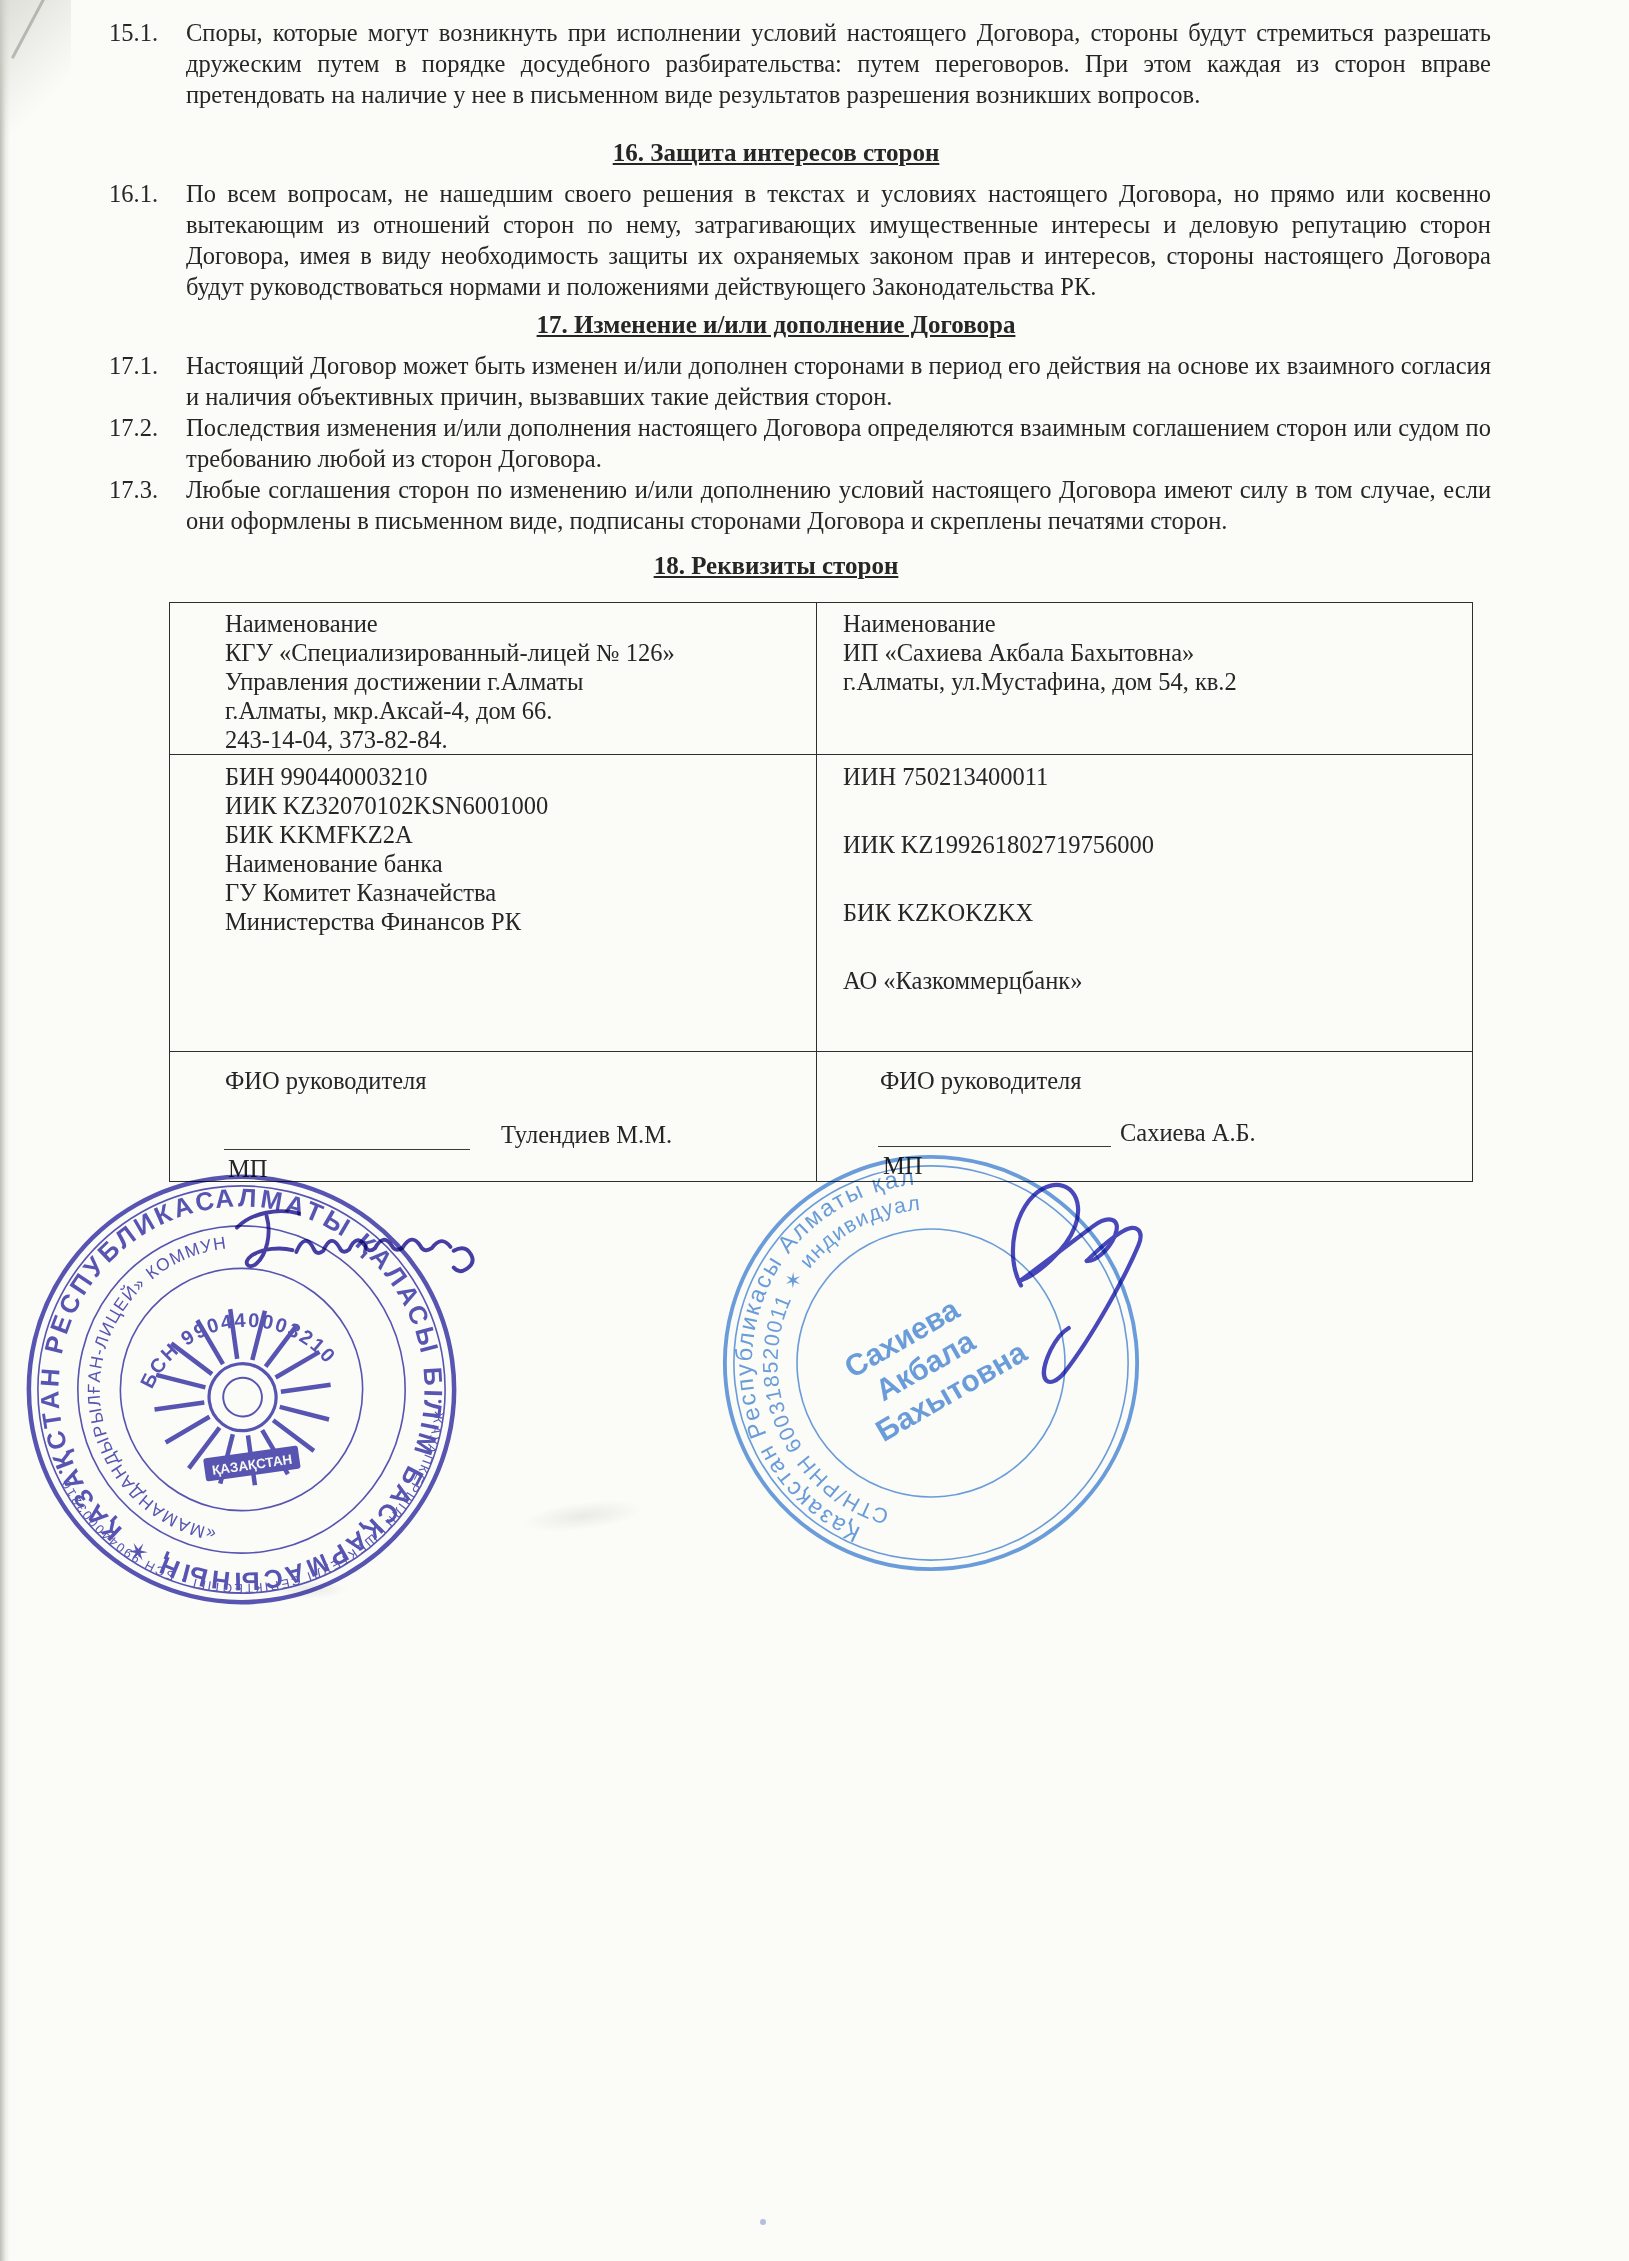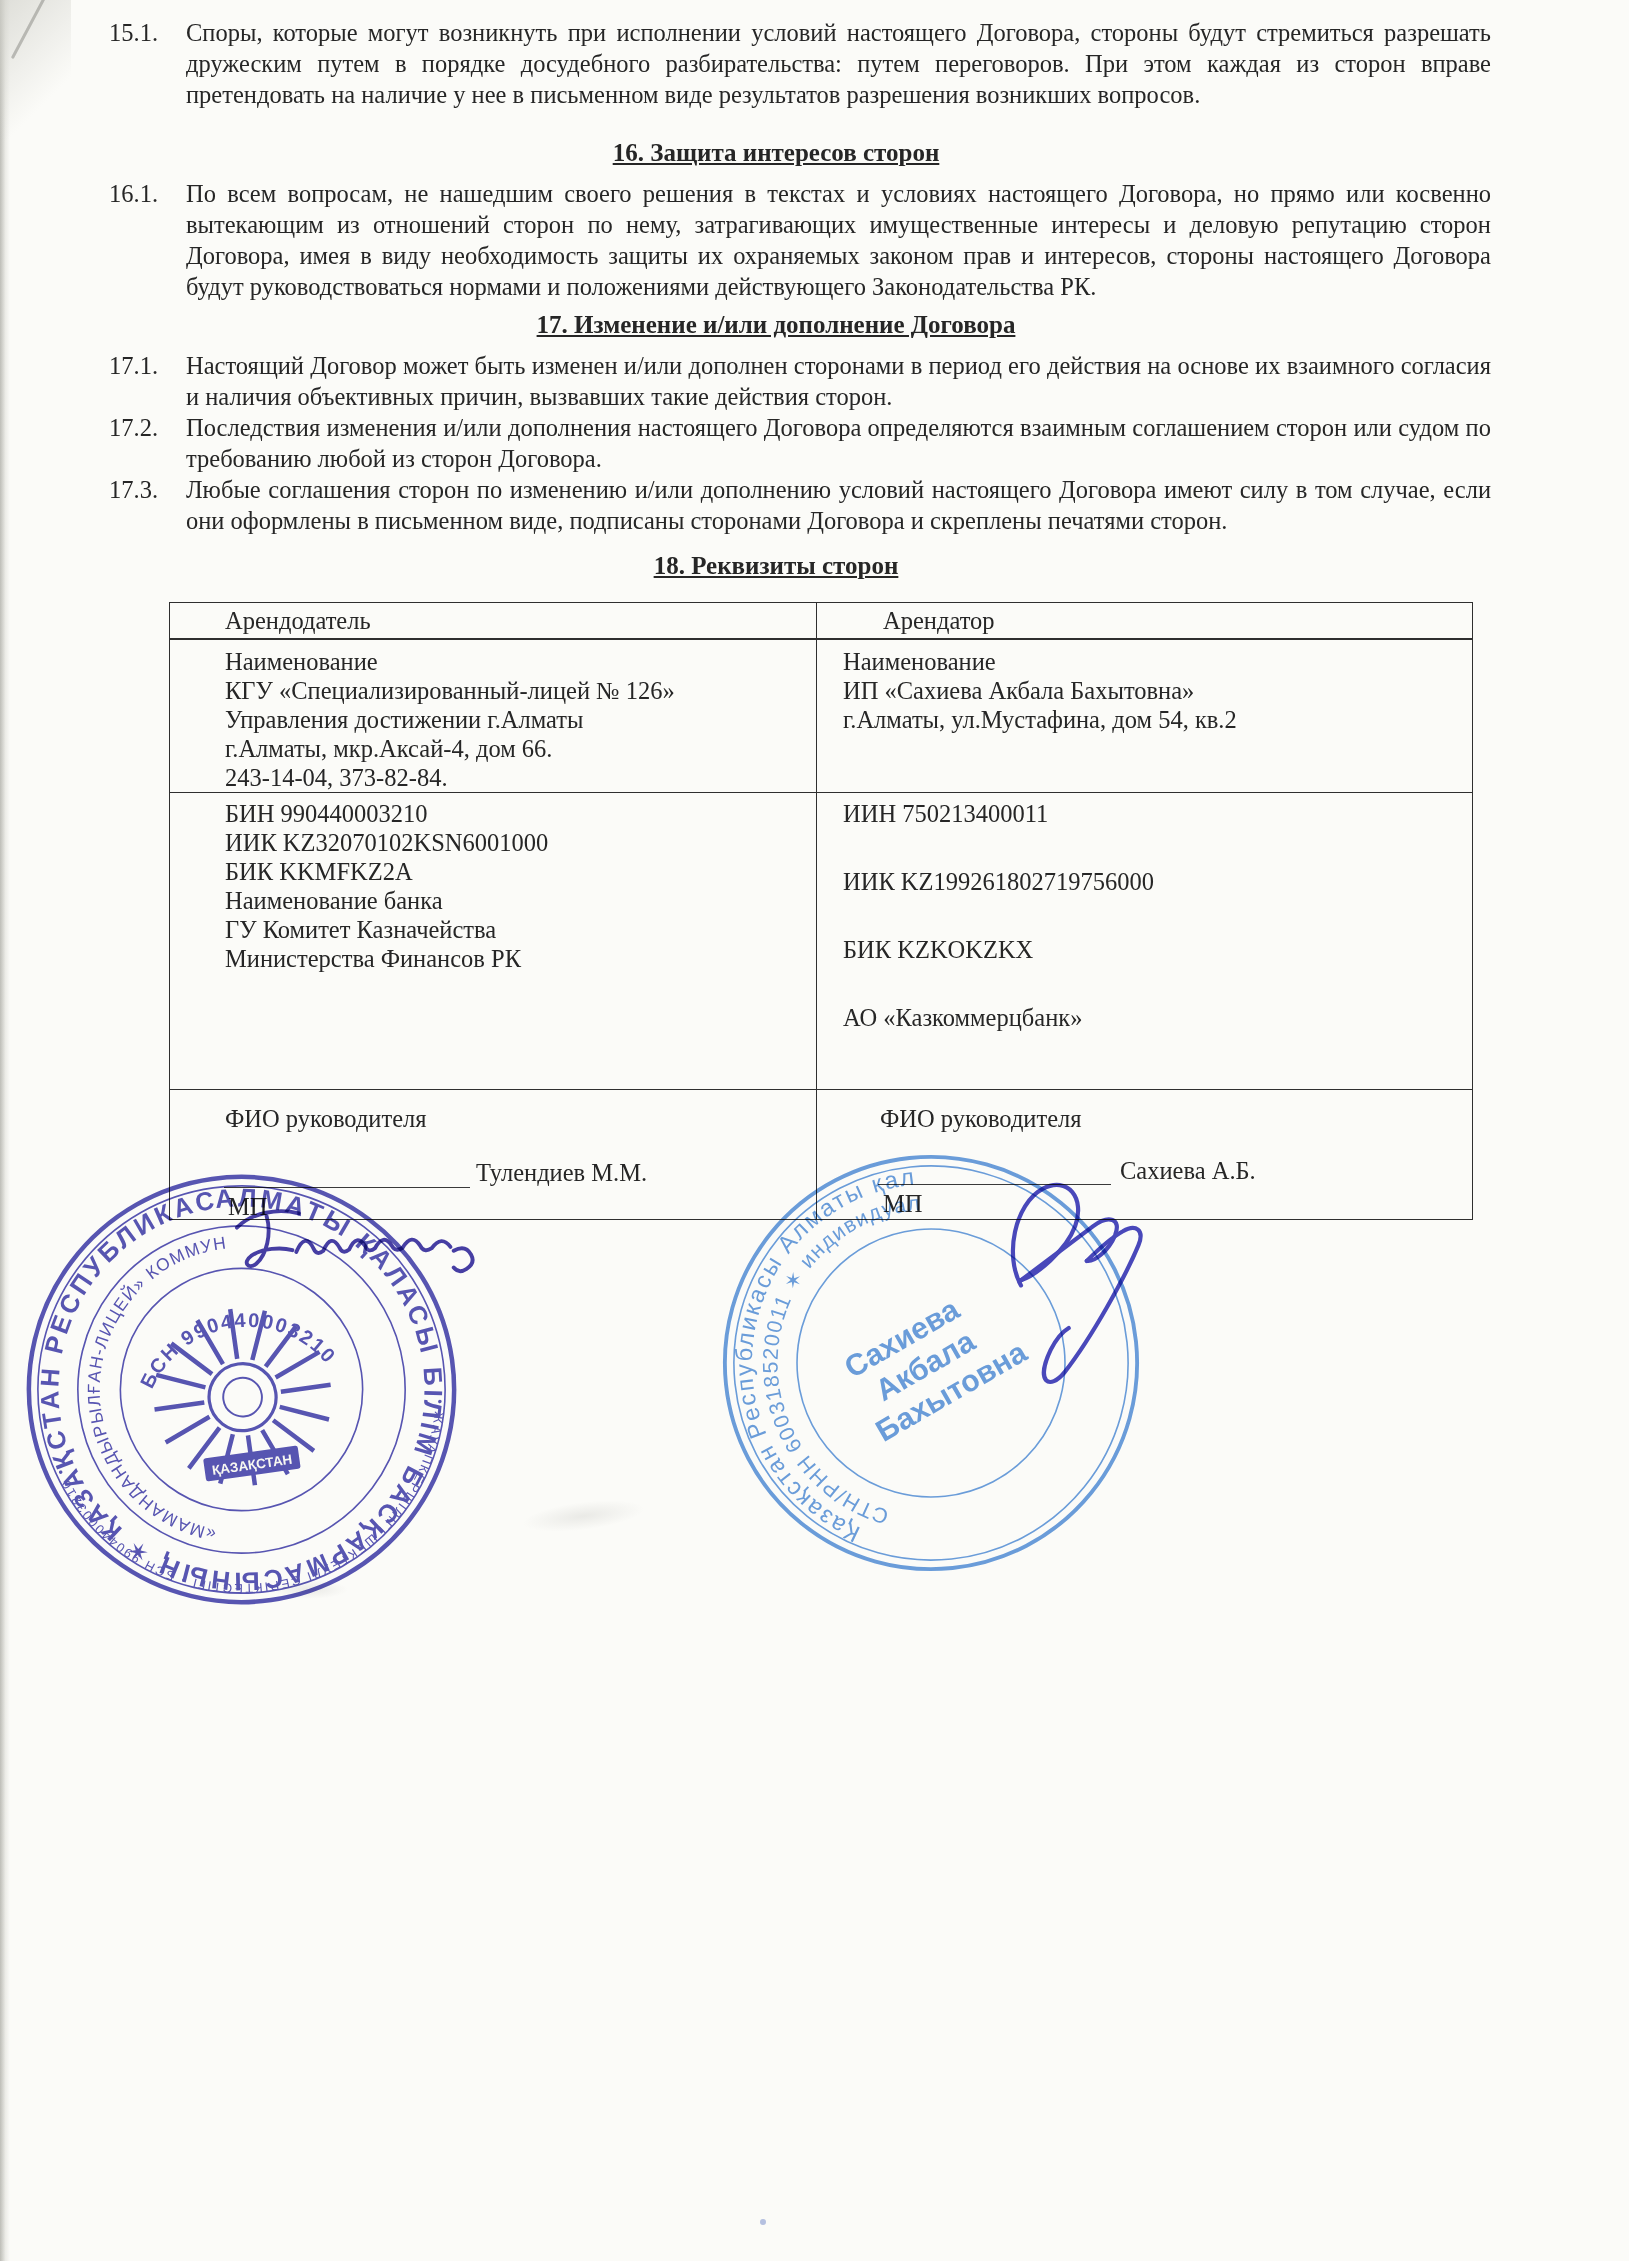--- a/index.html
+++ b/index.html
@@ -47,21 +47,21 @@
   tr.sigrow{height:130px;}
   tr.sigrow td{padding:0;}
   .sig-cell{position:relative;height:126px;}
   .sig-label{position:absolute;top:14px;}
   .sig-cell.l .sig-label{left:55px;}
   .sig-cell.t .sig-label{left:63px;}
   .sig-line{position:absolute;border-bottom:1.9px solid #3a3a3a;}
   .sig-cell.l .sig-line{left:54px;top:97px;width:246px;}
   .sig-cell.t .sig-line{left:61px;top:94px;width:233px;}
   .sig-name{position:absolute;}
-  .sig-cell.l .sig-name{left:306px;top:68px;}
+  .sig-cell.l .sig-name{left:331px;top:68px;}
   .sig-cell.t .sig-name{left:303px;top:66px;}
   .sig-mp{position:absolute;}
   .sig-cell.l .sig-mp{left:58px;top:102px;}
   .sig-cell.t .sig-mp{left:66px;top:99px;}
 
   .stamp{position:absolute;mix-blend-mode:multiply;opacity:.92;}
   .stamp-left{left:16px;top:1164px;transform:rotate(-8deg);}
   .stamp-right{left:712px;top:1144px;transform:rotate(-6deg);}
   .stamp text{font-family:"Liberation Sans","DejaVu Sans",sans-serif;}
   .handsig{position:absolute;mix-blend-mode:multiply;}
@@ -110,24 +110,20 @@
     </div>
 
     <div class="heading h18">18.  Реквизиты сторон</div>
 
     <table class="req">
       <colgroup>
           <col class="c1">
           <col>
         </colgroup>
       <tbody>
-          <tr class="hdr">
-        <th class="hl">Арендодатель</th>
-        <th class="ht">Арендатор</th>
-      </tr>
       <tr class="namerow">
         <td class="lcell">
           <div class="cl">Наименование</div>
           <div class="cl">КГУ «Специализированный-лицей  № 126»</div>
           <div class="cl">Управления достижении г.Алматы</div>
           <div class="cl">г.Алматы, мкр.Аксай-4, дом 66.</div>
           <div class="cl">243-14-04, 373-82-84.</div>
         </td>
         <td class="tcell">
           <div class="cl">Наименование</div>

